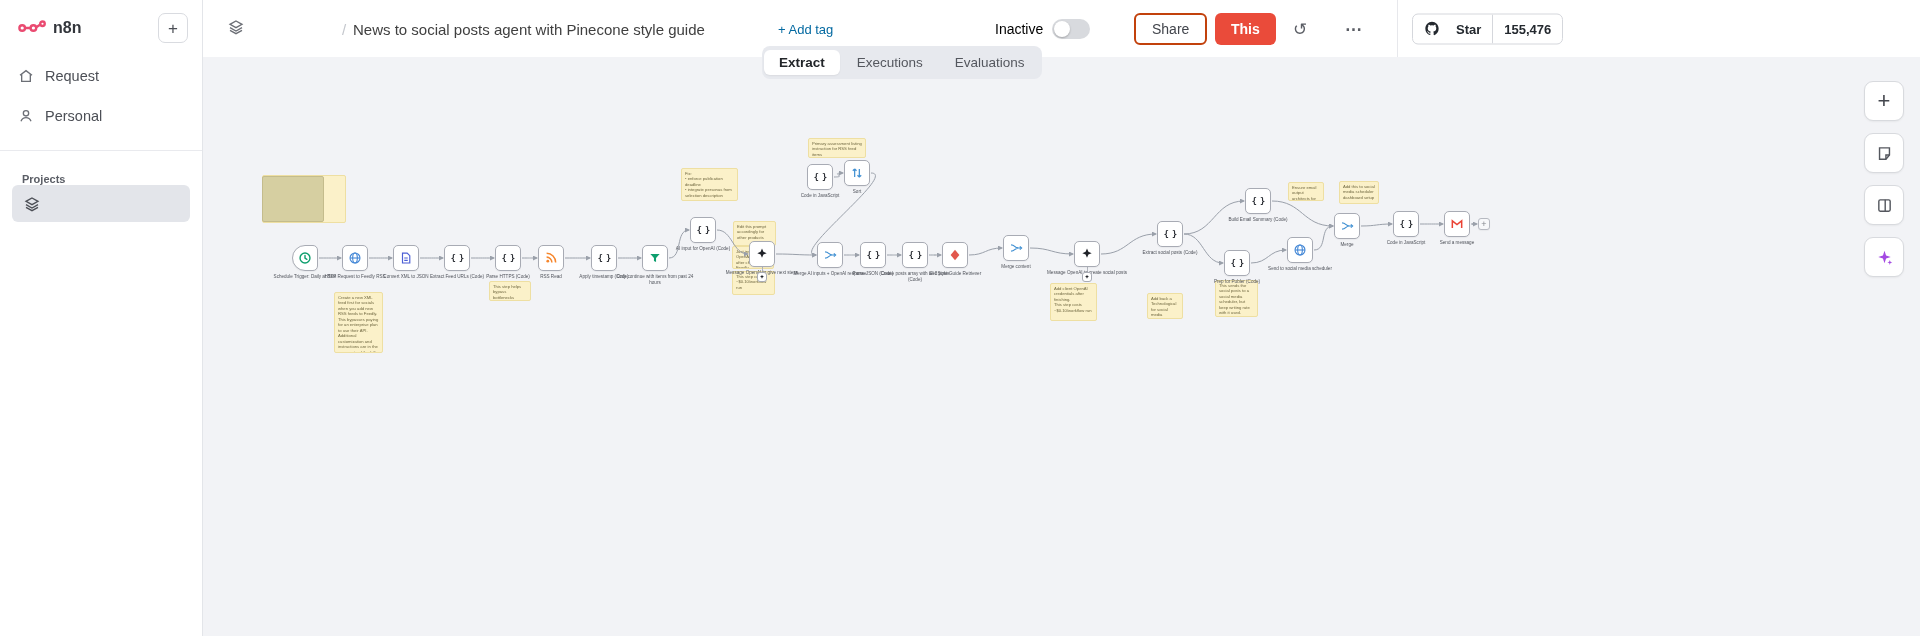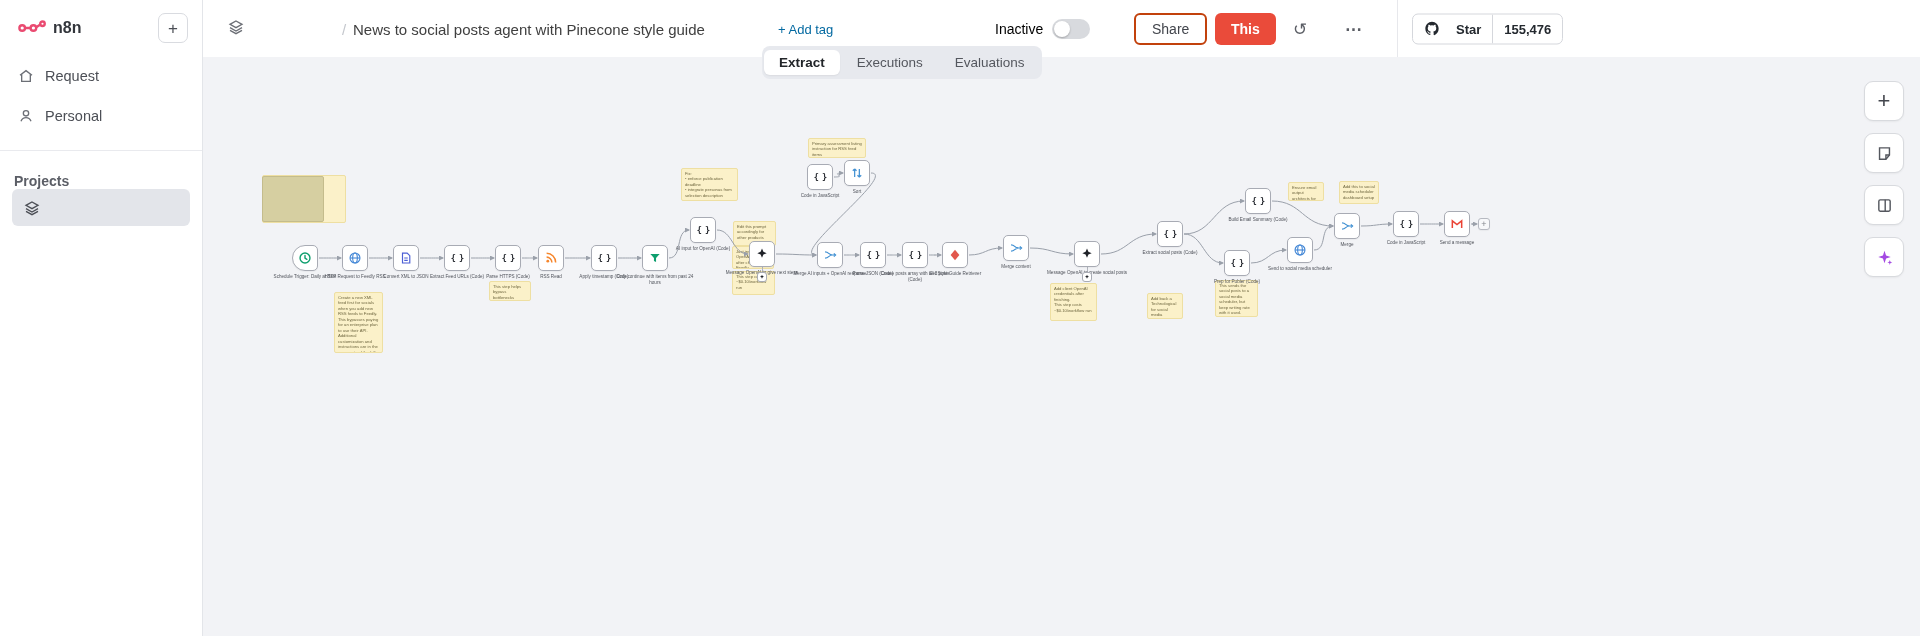--- a/index.html
+++ b/index.html
@@ -8,21 +8,21 @@
 
   
   .sidebar { position:absolute; left:0; top:0; width:203px; height:636px; background:#fff; border-right:1px solid #e3e5e9; z-index:6; }
   .logo-row { display:flex; align-items:center; height:56px; padding:0 14px 0 18px; }
   .logo-mark { display:flex; align-items:center; }
   .logo-text { font-size:16px; font-weight:700; color:#33363c; margin-left:7px; }
   .add-wf-btn { margin-left:auto; width:30px; height:30px; border:1px solid #d9dbe0; border-radius:7px; background:#fff; font-size:17px; color:#4b4e55; line-height:27px; text-align:center; cursor:pointer; }
   .side-item { display:flex; align-items:center; gap:11px; height:40px; padding:0 18px; font-size:14.5px; color:#4c4f56; cursor:pointer; }
   .side-item svg { flex:0 0 auto; }
   .side-divider { border-top:1px solid #e9eaee; margin:14px 0 22px 0; }
-  .projects-heading { padding:0 14px; font-size:14px; font-weight:700; color:#5b5e66; }
+  .projects-heading { padding:0 22px; font-size:11px; font-weight:700; color:#5b5e66; }
   .project-row { margin:0 12px; height:37px; background:#e3e5ea; border-radius:6px; display:flex; align-items:center; padding:0 12px; cursor:pointer; }
 
   
   .header { position:absolute; left:203px; top:0; right:0; height:57px; background:#fff; z-index:5; }
   .header .abs { position:absolute; top:50%; transform:translateY(-50%); }
   .proj-icon { left:25px; color:#6c6f76; }
   .slash { left:139px; font-size:15px; color:#c4c7cd; }
   .wf-title { left:150px; font-size:15px; color:#404040; white-space:nowrap; }
   .add-tag { left:575px; font-size:13px; color:#0369a1; cursor:pointer; }
   .status-label { left:792px; font-size:14px; color:#000000; }

